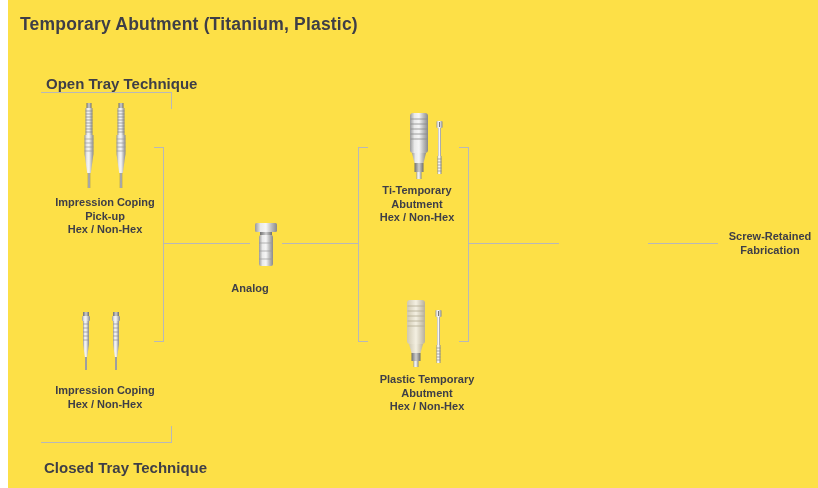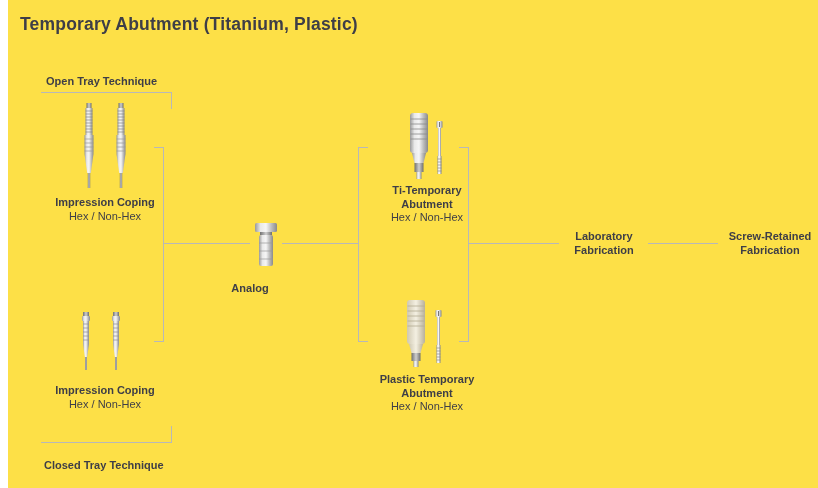--- a/index.html
+++ b/index.html
@@ -26,24 +26,24 @@
   .hline { position: absolute; height: 1px; background: var(--line, #b8b8b8); }
   .vline { position: absolute; width: 1px; background: var(--line, #b8b8b8); }
   .lbl {
     position: absolute;
     font-size: 11px;
     line-height: 13.5px;
     text-align: center;
     color: var(--text, #3e3e47);
   }
   .lbl .b { font-weight: bold; display: block; }
-  .lbl .r { font-weight: normal; display: block; }
+  .lbl .r { font-weight: bold; display: block; }
   .tech {
     position: absolute;
-    font-size: 11px;
+    font-size: 15px;
     font-weight: bold;
     color: var(--text, #3e3e47);
     white-space: nowrap;
   }
   .img { position: absolute; line-height: 0; }
 </style>
 </head>
 <body>
 
 <svg width="0" height="0" style="position:absolute" aria-hidden="true">
@@ -122,20 +122,21 @@
         <line x1="3.5" y1="44" x2="12.5" y2="44"></line>
           <line x1="3.5" y1="48" x2="12.5" y2="48"></line>
       </g>
       <polygon points="3.5,51 12.5,51 9.8,70 6.2,70" fill="url(#gMetal)"></polygon>
       <rect x="6.8" y="70" width="2.4" height="15" fill="url(#gMetalDark)"></rect>
     </svg>
   </div>
 
   <div class="lbl" style="left:30px;top:196px;width:134px">
     <span class="b">Impression Coping</span>
+    <span class="b">Pick-up</span>
     <span class="r">Hex / Non-Hex</span>
   </div>
 
   <div class="img" style="left:71px;top:312px">
     <svg width="14" height="60" viewBox="0 0 14 60">
       <rect x="4" y="0" width="6" height="4" fill="url(#gMetalDark)"></rect>
       <rect x="3" y="4" width="8" height="5" rx="1" fill="url(#gMetal)"></rect>
       <rect x="4" y="9" width="6" height="23" fill="url(#gMetal)"></rect>
       <g stroke="#8f8f8f" stroke-width="0.7">
         <line x1="4" y1="12" x2="10" y2="12"></line>
@@ -224,21 +225,21 @@
       <rect x="2.5" y="35" width="4" height="18" fill="url(#gMetal)"></rect>
       <g stroke="#8a8a8a" stroke-width="0.7">
         <line x1="2.5" y1="38" x2="6.5" y2="38"></line>
           <line x1="2.5" y1="41" x2="6.5" y2="41"></line>
         <line x1="2.5" y1="44" x2="6.5" y2="44"></line>
           <line x1="2.5" y1="47" x2="6.5" y2="47"></line>
         <line x1="2.5" y1="50" x2="6.5" y2="50"></line>
       </g>
     </svg>
   </div>
-  <div class="lbl" style="left:354px;top:184px;width:130px">
+  <div class="lbl" style="left:344px;top:184px;width:130px">
     <span class="b">Ti-Temporary</span>
     <span class="b">Abutment</span>
     <span class="r">Hex / Non-Hex</span>
   </div>
 
   <div class="img" style="left:396px;top:298px">
     <svg width="24" height="70" viewBox="0 0 24 70">
       <rect x="3" y="2" width="18" height="44" rx="3" fill="url(#gIvory)"></rect>
       <g stroke="#b3ab93" stroke-width="0.8">
         <line x1="3.5" y1="8" x2="20.5" y2="8"></line>
@@ -271,24 +272,20 @@
     <span class="b">Plastic Temporary</span>
     <span class="b">Abutment</span>
     <span class="r">Hex / Non-Hex</span>
   </div>
 
   <div class="hline" style="left:451px;top:147px;width:9px"></div>
   <div class="hline" style="left:451px;top:341px;width:9px"></div>
   <div class="vline" style="left:460px;top:147px;height:195px"></div>
   <div class="hline" style="left:461px;top:243px;width:90px"></div>
 
-  <div class="lbl" style="left:544px;top:230px;width:104px">
-    <span class="b">Laboratory</span>
-    <span class="b">Fabrication</span>
-  </div>
 
   <div class="hline" style="left:640px;top:243px;width:70px"></div>
 
   <div class="lbl" style="left:706px;top:230px;width:112px">
     <span class="b">Screw-Retained</span>
     <span class="b">Fabrication</span>
   </div>
 
 </div>
 

